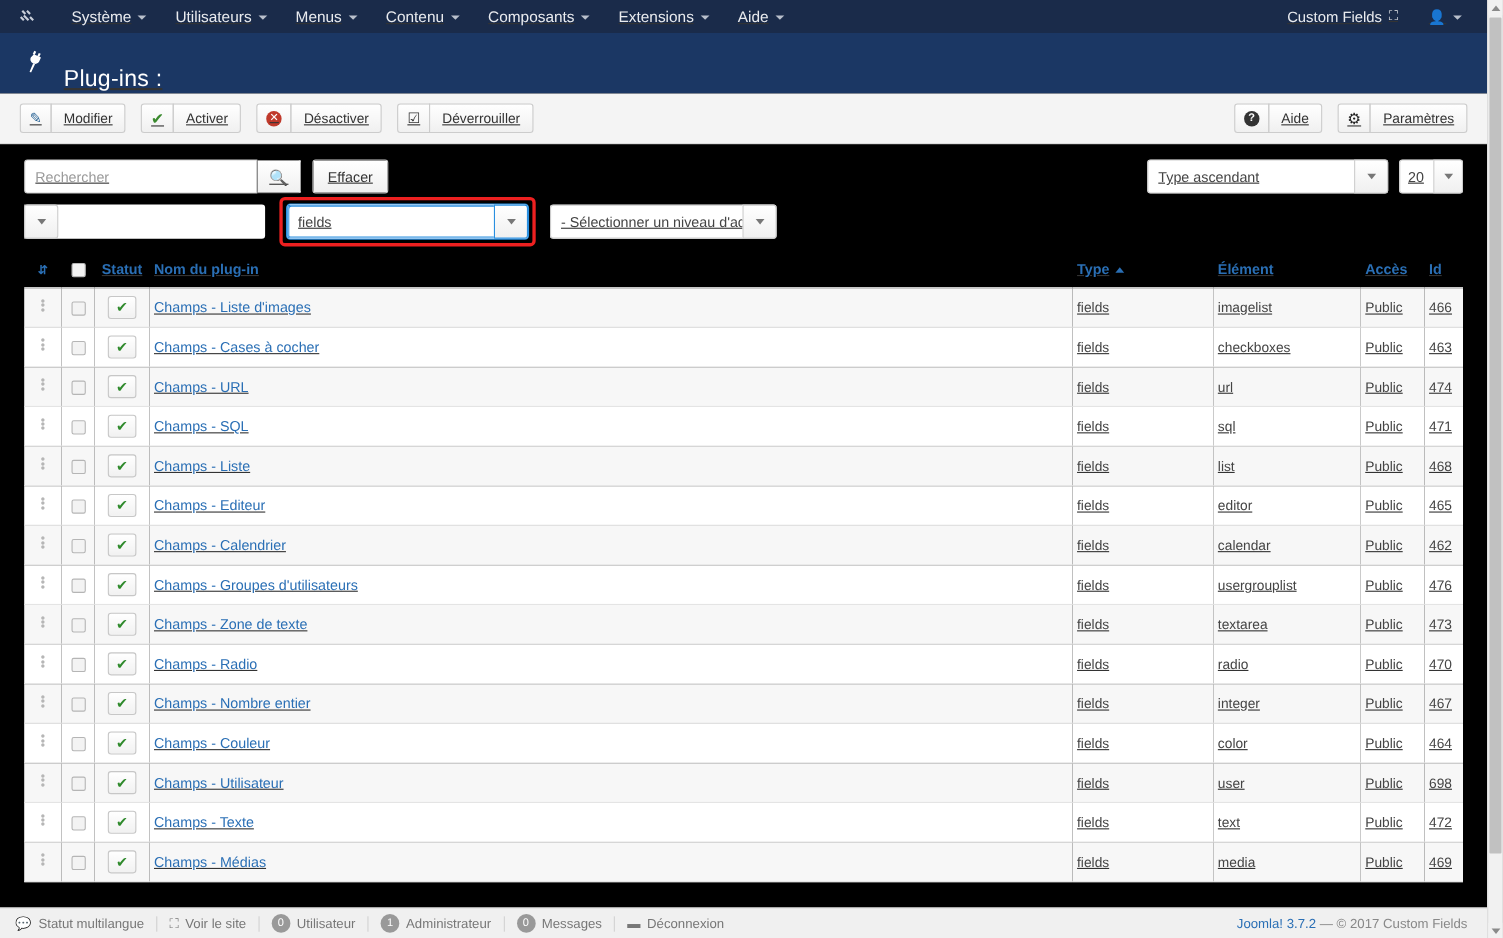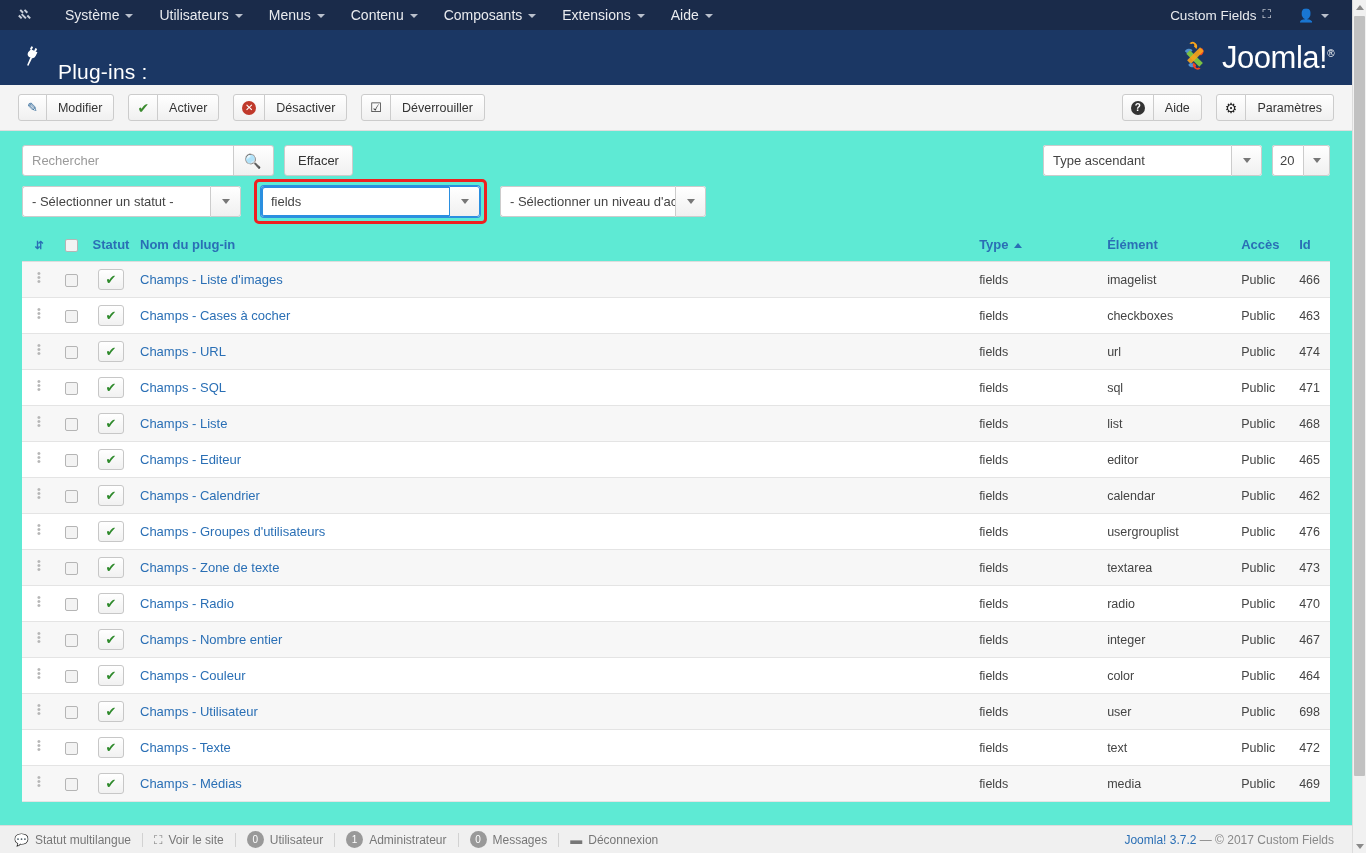--- a/index.html
+++ b/index.html
@@ -15,21 +15,22 @@
   #app {
     position: relative;
     width: 1366px; height: 853px;
     overflow: hidden;
   }
   .viewport {
     position: absolute;
     left: 0; top: 0;
     width: 1352px; height: 853px;
     overflow: hidden;
-    background: #5eead4;
+    background: #000000;
+    text-decoration: underline;
   }
 
   
   .topbar {
     height: 30px;
     background: #1a2b4a;
     display: flex;
     align-items: center;
     padding: 0 10px 0 14px;
     color: #e8eaee;
@@ -476,32 +477,20 @@
 
   <div class="pageheader">
     <span class="plug-icon">
       <svg width="22" height="22" viewBox="0 0 24 24" aria-hidden="true">
         <path d="M14.5 2.5 L16 4 L13.5 6.5 L12 5 Z M18 6 L19.5 7.5 L17 10 L15.5 8.5 Z" fill="#ffffff"></path>
         <path d="M13 5.5 L18.5 11 L15.5 14 a4.2 4.2 0 0 1 -6 0 l-0.5 -0.5 a4.2 4.2 0 0 1 0 -6 Z" fill="#ffffff"></path>
         <path d="M9.3 13.6 L3 20.5 L4.2 21.6 L10.8 15.1 Z" fill="#ffffff"></path>
       </svg>
     </span>
     <h1 class="page-title">Plug-ins :</h1>
-    <div class="brand">
-      <svg class="brand-logo" viewBox="0 0 64 64" aria-hidden="true">
-        <path d="M22 6 a8 8 0 0 1 12.5 9.8 L30 11.3 a2.8 2.8 0 0 0 -4 -4 Z" fill="#f9a41b"></path>
-        <path d="M44 14 a8 8 0 0 1 -1.5 13.6 L38 23 a2.8 2.8 0 0 0 1 -4.6 Z" fill="#f44321"></path>
-        <path d="M14 20 a8 8 0 0 1 13.6 -1.5 L23 23 a2.8 2.8 0 0 0 -4.6 1 Z" fill="#5091cd"></path>
-        <path d="M23 18 L46 41 l-6.5 6.5 L16.5 24.5 Z" fill="#7ac143"></path>
-        <path d="M18 36 L41 13 l6.5 6.5 L24.5 42.5 Z" fill="#f9a41b" opacity="0.9"></path>
-        <path d="M20 44 a8 8 0 0 0 13.6 1.5 L29 41 a2.8 2.8 0 0 1 -4.6 -1 Z" fill="#5091cd"></path>
-        <path d="M42 50 a8 8 0 0 1 -12.5 -9.8 L34 44.7 a2.8 2.8 0 0 0 4 4 Z" fill="#f44321"></path>
-      </svg>
-      <span class="brand-text"><span>Joomla!</span><sup>®</sup></span>
-    </div>
   </div>
 
   <div class="toolbar">
 
     <div class="btn-group">
       <button class="btn icon-only first">
         <span class="tb-icon ic-edit">✎</span>
       </button>
       <button class="btn last">
         <span>Modifier</span>
@@ -581,21 +570,20 @@
                 <i class="caret-gray"></i>
               </div>
         </div>
       </div>
     </div>
 
     <div class="filter-row">
       <div class="filter-left">
 
         <div class="sel w-status">
-          <div class="sel-val">- Sélectionner un statut -</div>
           <div class="sel-arrow">
                 <i class="caret-gray"></i>
               </div>
         </div>
 
         <div class="annot-wrap">
           <div class="sel w-folder focused">
             <div class="sel-val">fields</div>
             <div class="sel-arrow">
                   <i class="caret-gray"></i>

